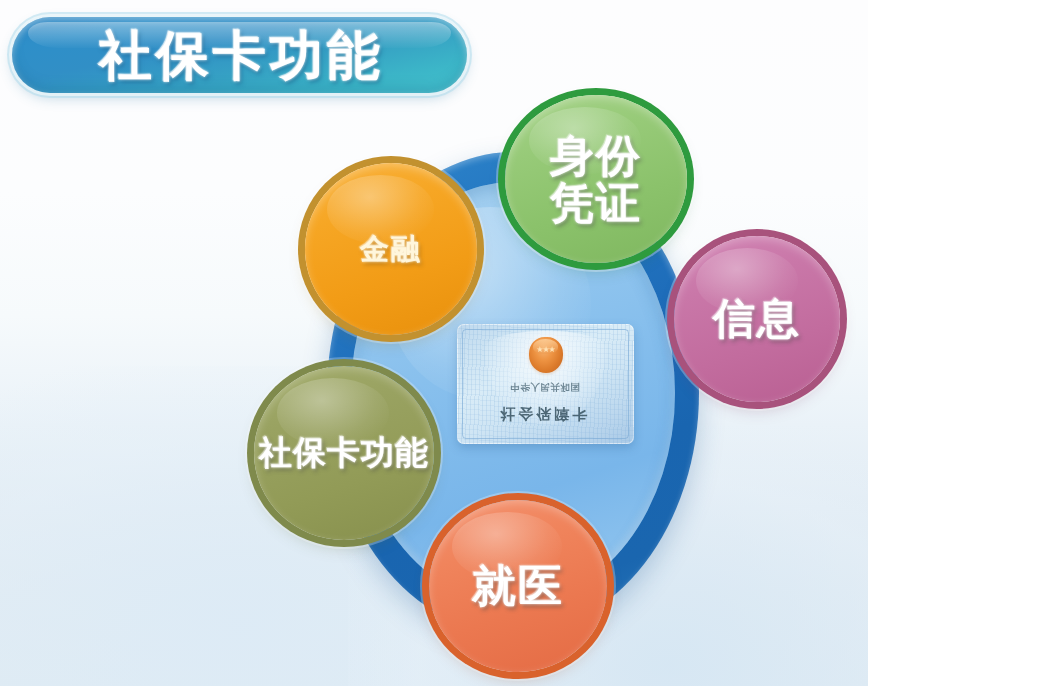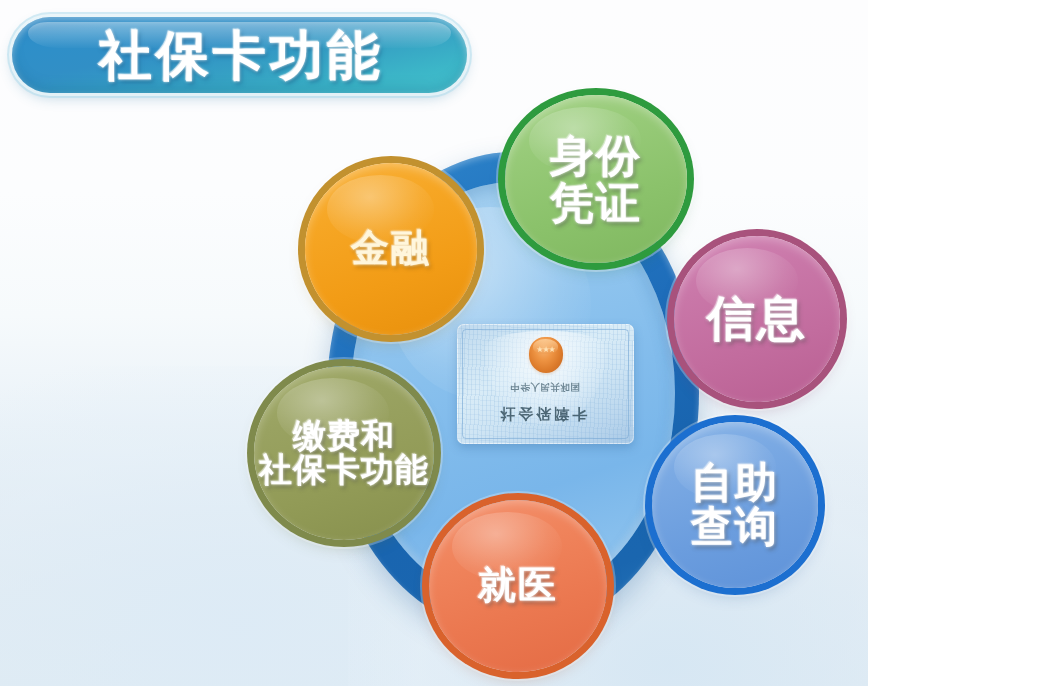--- a/index.html
+++ b/index.html
@@ -265,21 +265,21 @@
 
   
   #b-info {
     left:674px; top:236px; width:166px; height:166px;
     background:linear-gradient(162deg, #D285B5 0%, #C977A8 30%, #C26C9E 64%, #B95F92 100%);
     box-shadow:
        0 0 0 7px #A8527C,
        0 0 0 9px rgba(255,255,255,0.28),
        0 7px 16px rgba(120,50,90,0.26),
        inset 0 3px 8px rgba(255,255,255,0.26);
-    font-size:48px; letter-spacing:2px;
+    font-size:42px; letter-spacing:2px;
   }
 
   
   #b-self {
     left:652px; top:422px; width:166px; height:166px;
     background:linear-gradient(162deg, #8BB6E8 0%, #7AA9E3 28%, #6B9DDE 62%, #5E92D9 100%);
     box-shadow:
        0 0 0 7px #1C6FD0,
        0 0 0 9px rgba(255,255,255,0.28),
        0 7px 16px rgba(30,80,150,0.26),
@@ -289,21 +289,21 @@
 
   
   #b-medical {
     left:429px; top:500px; width:178px; height:172px;
     background:linear-gradient(162deg, #F49370 0%, #F0845C 30%, #EB7850 62%, #E46B44 100%);
     box-shadow:
        0 0 0 7px #D9622C,
        0 0 0 9px rgba(255,255,255,0.26),
        0 7px 16px rgba(160,70,30,0.26),
        inset 0 3px 8px rgba(255,255,255,0.26);
-    font-size:38px; letter-spacing:2px;
+    font-size:44px; letter-spacing:2px;
   }
 
   
   #b-payment {
     left:254px; top:366px; width:180px; height:174px;
     background:linear-gradient(162deg, #A3AC6C 0%, #99A261 30%, #929B57 64%, #87904D 100%);
     box-shadow:
        0 0 0 7px #7F8A4C,
        0 0 0 9px rgba(255,255,255,0.26),
        0 7px 16px rgba(90,95,45,0.26),
@@ -313,21 +313,21 @@
 
   
   #b-finance {
     left:305px; top:163px; width:172px; height:172px;
     background:linear-gradient(162deg, #F9B23C 0%, #F6A624 30%, #F29C16 64%, #E8900C 100%);
     box-shadow:
        0 0 0 7px #C2912F,
        0 0 0 9px rgba(255,255,255,0.26),
        0 7px 16px rgba(160,110,20,0.26),
        inset 0 3px 8px rgba(255,255,255,0.28);
-    font-size:38px; letter-spacing:2px;
+    font-size:29px; letter-spacing:2px;
     color:#FFF6DC;
   }
   #b-finance .lab {
     text-shadow:
       0 0 3px rgba(255,252,235,0.9),
       2px 3px 4px rgba(130,85,15,0.45),
       -1px -1px 1px rgba(255,255,255,0.5);
   }
 </style>
 </head>
@@ -365,34 +365,28 @@
     <div class="gloss"></div>
     <div class="lab">身份</div>
     <div class="lab">凭证</div>
   </div>
 
   <div class="bubble" id="b-info">
     <div class="gloss"></div>
     <div class="lab">信息</div>
   </div>
 
-  <div class="bubble" id="b-self">
-    <div class="gloss"></div>
-    <div class="lab">自助</div>
-    <div class="lab">查询</div>
-  </div>
 
   <div class="bubble" id="b-medical">
     <div class="gloss"></div>
     <div class="lab">就医</div>
   </div>
 
   <div class="bubble" id="b-payment">
     <div class="gloss"></div>
-    <div class="lab">缴费和</div>
     <div class="lab">社保卡功能</div>
   </div>
 
   <div class="bubble" id="b-finance">
     <div class="gloss"></div>
     <div class="lab">金融</div>
   </div>
 
 </div>
 

